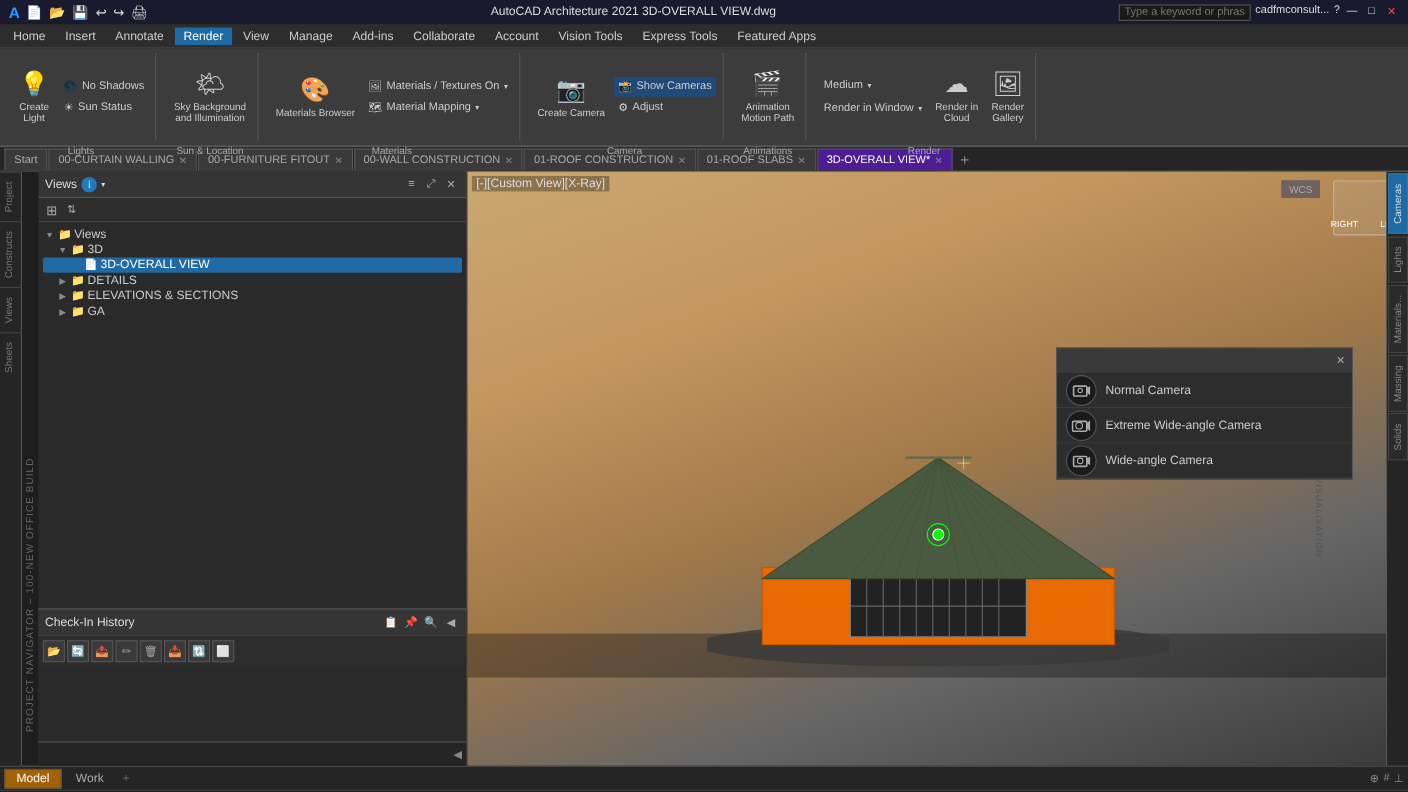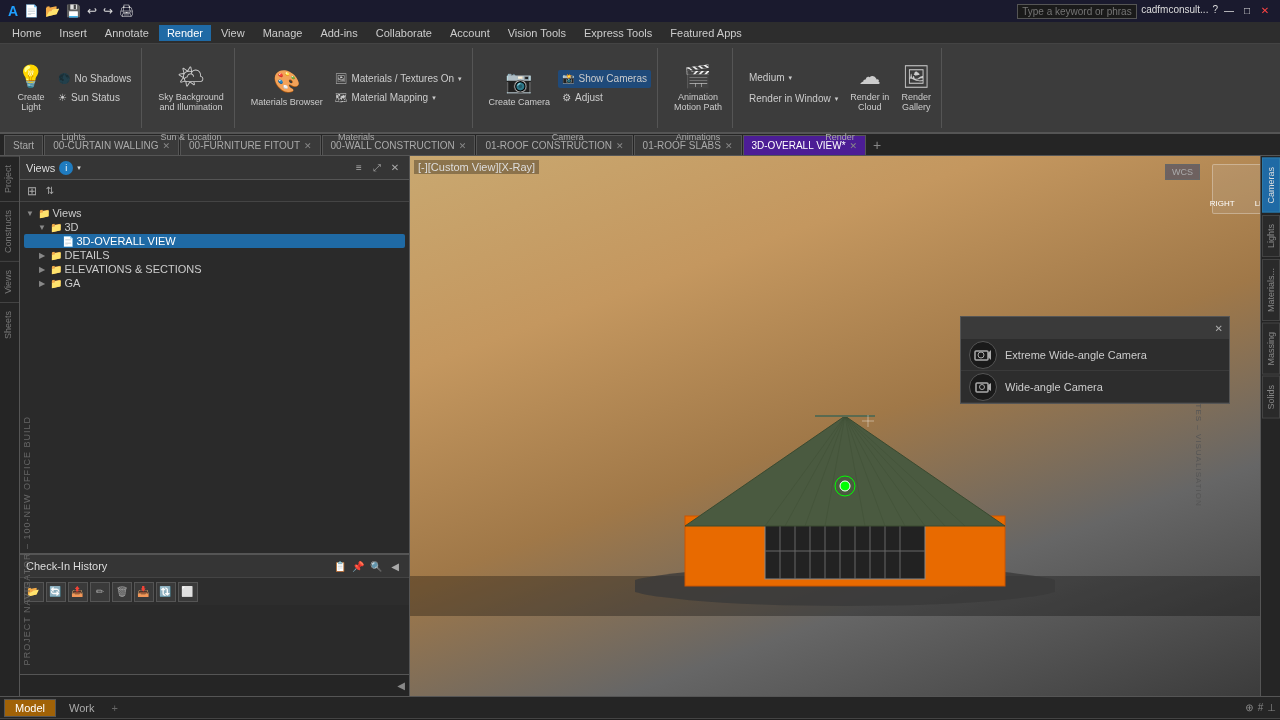--- a/index.html
+++ b/index.html
@@ -123,20 +123,21 @@
     }
     .doc-tab.active { background: #4c1d95; color: white; }
     .doc-tab .tab-close { font-size: 9px; color: #888; cursor: pointer; }
     .tab-add { height: 20px; width: 20px; display: flex; align-items: center; justify-content: center; cursor: pointer; color: #888; font-size: 14px; }
 
     
     #main-area {
       display: flex;
       height: calc(720px - 22px - 22px - 90px - 22px - 22px - 22px);
       position: relative;
+      padding-left: 15px;
     }
 
     
     #left-panel {
       width: 390px;
       background: #2a2a2a;
       border-right: 1px solid #555;
       display: flex;
       flex-direction: column;
     }
@@ -373,20 +374,21 @@
   <div class="title-left">
     <span style="font-weight:bold;color:#1f9fff;font-size:14px;">A</span>
 
     <span style="font-size:12px;">📄</span>
     <span style="font-size:12px;">📂</span>
     <span style="font-size:12px;">💾</span>
     <span style="font-size:12px;">↩</span>
     <span style="font-size:12px;">↪</span>
     <span style="font-size:12px;">🖨</span>
   </div>
+  <div class="title-center">AutoCAD Architecture 2021  3D-OVERALL VIEW.dwg</div>
   <div class="title-right">
     <input type="text" style="background: rgb(26, 26, 26); border: 1px solid rgb(85, 85, 85); color: rgb(204, 204, 204); padding: 1px 4px; font-size: 10px; width: 120px;" placeholder="Type a keyword or phrase">
     <span style="font-size:10px;">cadfmconsult...</span>
     <span style="font-size:10px;">?</span>
     <span class="win-btn">—</span>
     <span class="win-btn">□</span>
     <span class="win-btn" style="color:#f44;">✕</span>
   </div>
 </div>
 
@@ -690,20 +692,30 @@
     </div>
 
     <div id="camera-panel">
       <div id="camera-panel-header">
         <span style="font-size:11px;color:#ddd;"></span>
         <span style="font-size:10px;cursor:pointer;color:#aaa;">✕</span>
       </div>
       <div class="camera-item">
         <div class="camera-icon">
           <svg width="18" height="14" viewBox="0 0 18 14">
+              <rect x="2" y="3" width="12" height="9" rx="1" fill="none" stroke="#aaa" stroke-width="1.5"></rect>
+              <polygon points="14,5 17,3 17,11 14,9" fill="#aaa"></polygon>
+              <circle cx="8" cy="7" r="2" fill="none" stroke="#aaa" stroke-width="1"></circle>
+            </svg>
+        </div>
+        <span>Normal Camera</span>
+      </div>
+      <div class="camera-item">
+        <div class="camera-icon">
+          <svg width="18" height="14" viewBox="0 0 18 14">
               <rect x="1" y="3" width="13" height="9" rx="1" fill="none" stroke="#aaa" stroke-width="1.5"></rect>
               <polygon points="14,5 17,2 17,12 14,9" fill="#aaa"></polygon>
               <circle cx="7" cy="7" r="3" fill="none" stroke="#aaa" stroke-width="1"></circle>
             </svg>
         </div>
         <span>Extreme Wide-angle Camera</span>
       </div>
       <div class="camera-item">
         <div class="camera-icon">
           <svg width="18" height="14" viewBox="0 0 18 14">

